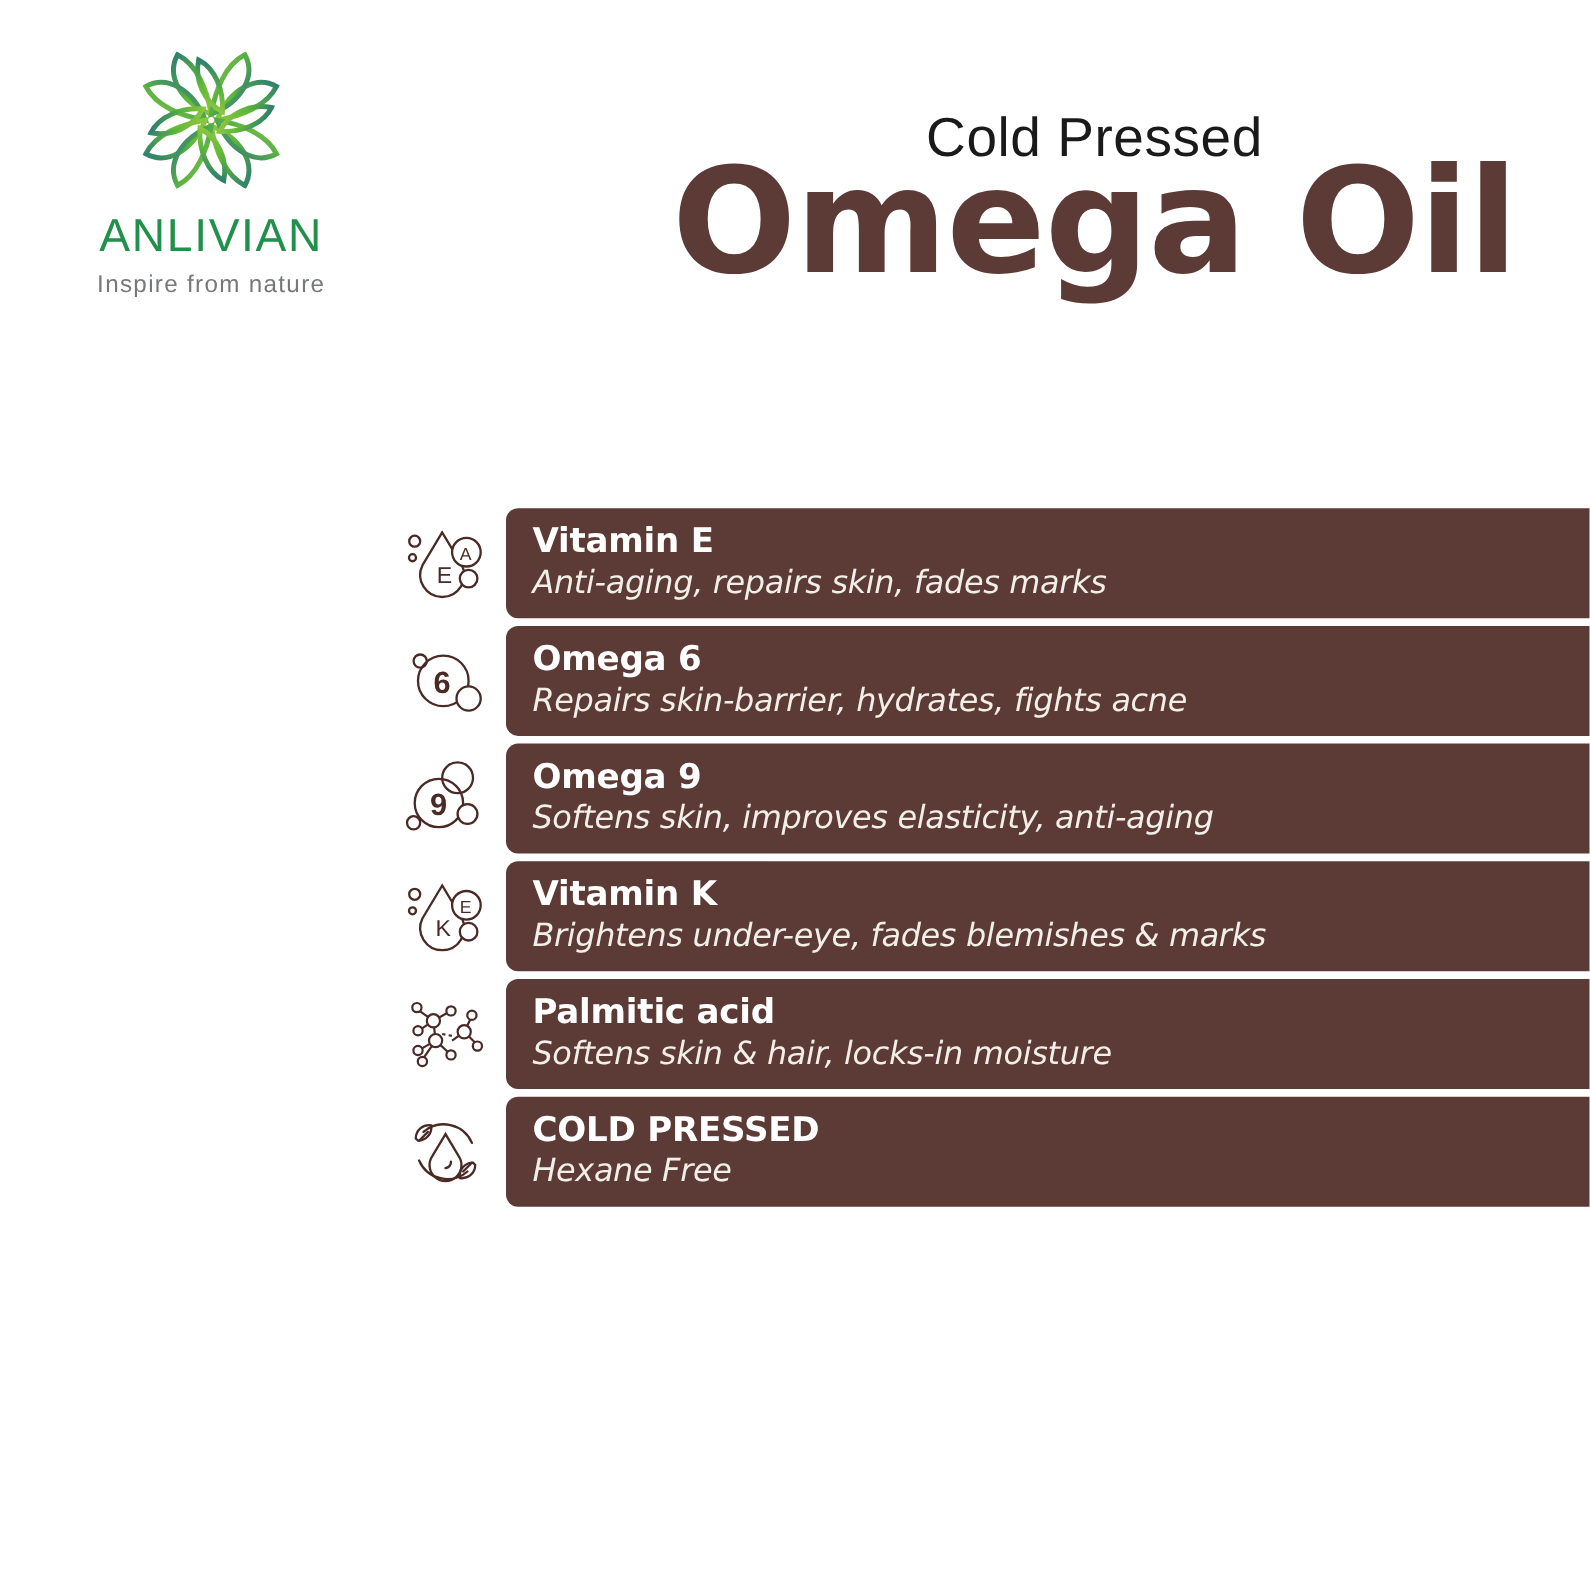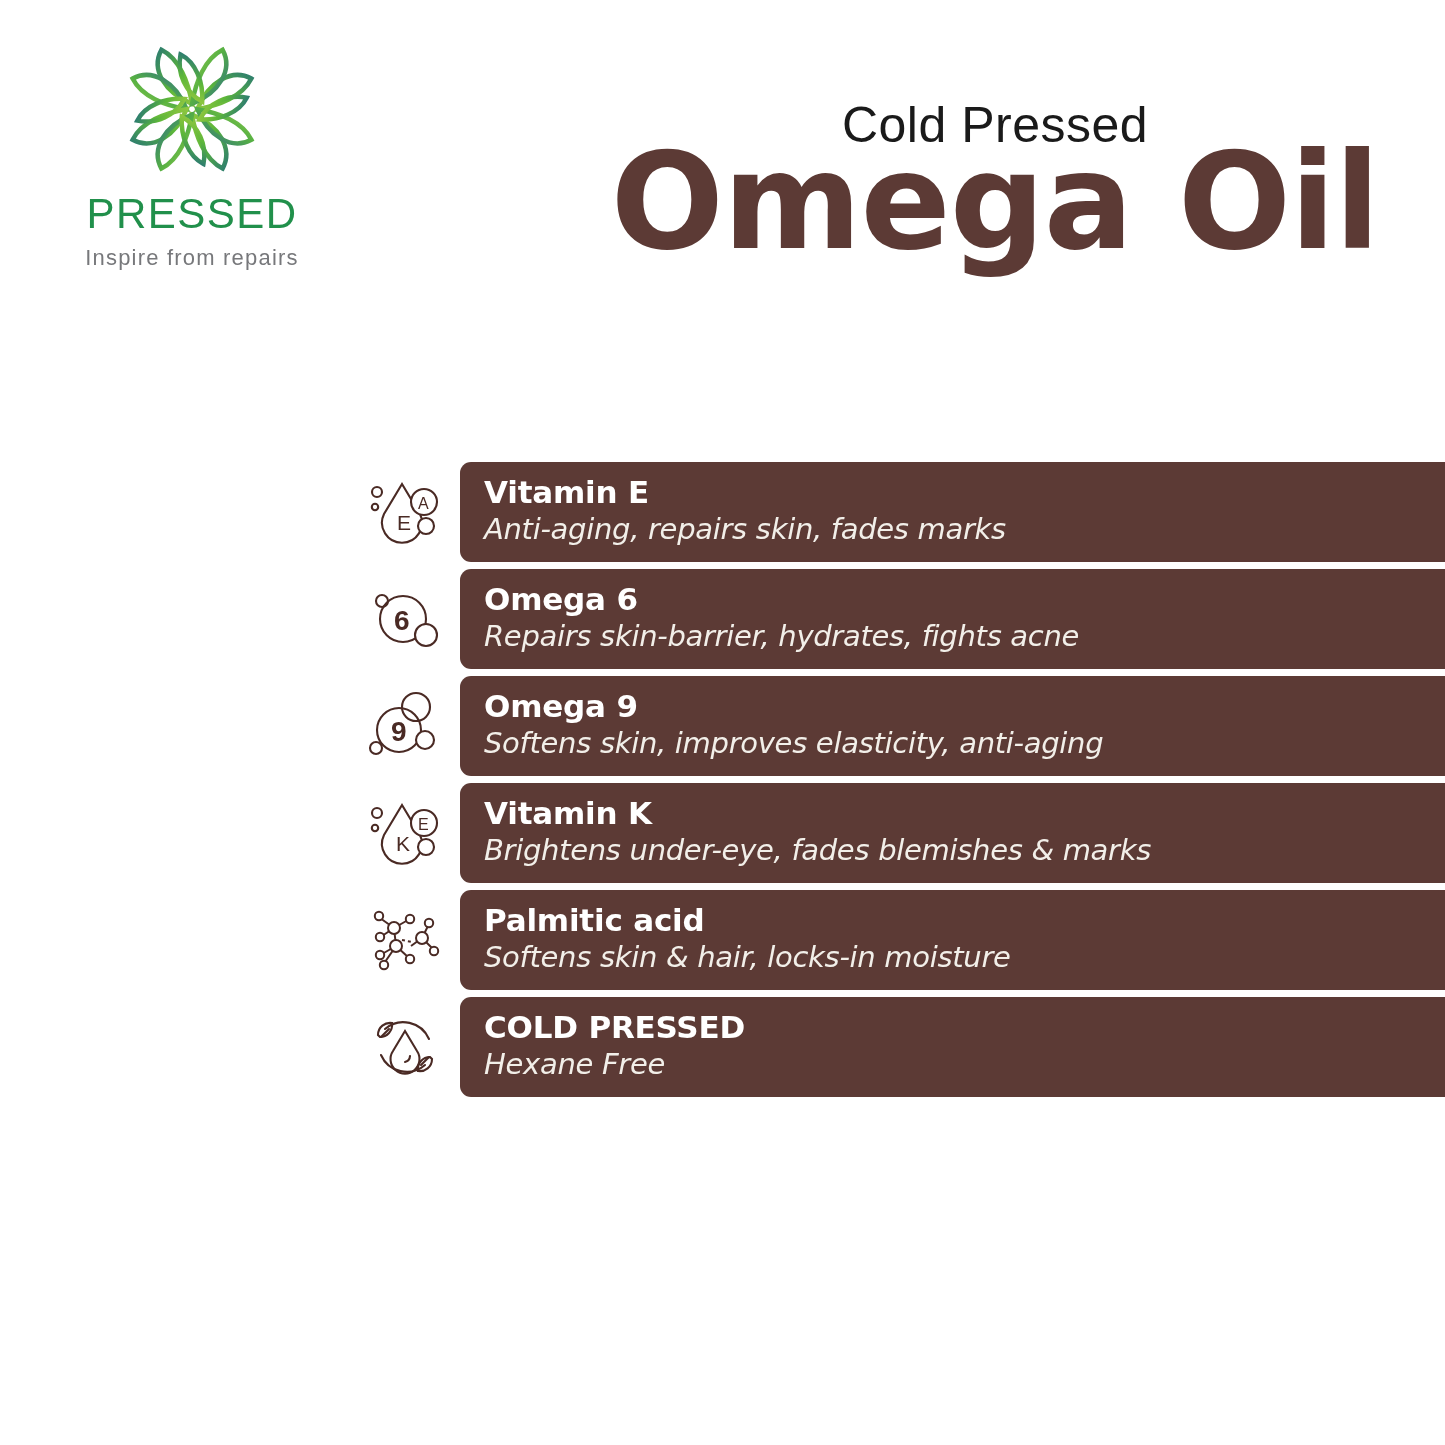--- a/index.html
+++ b/index.html
@@ -183,22 +183,22 @@
           <g transform="rotate(225)">
             <path d="M2,-14 C-12,-30 -34,-40 -52,-34 C-40,-16 -18,-8 2,-14 Z" stroke="url(#lg1)" fill="none"></path>
           </g>
           <g transform="rotate(315)">
             <path d="M2,-14 C-12,-30 -34,-40 -52,-34 C-40,-16 -18,-8 2,-14 Z" stroke="url(#lg1)" fill="none"></path>
           </g>
         </g>
       </g>
     </svg>
   </div>
-  <div id="brand-name">PRESSED</div>
-  <div id="brand-tagline">Inspire from repairs</div>
+  <div id="brand-name">ANLIVIAN</div>
+  <div id="brand-tagline">Inspire from nature</div>
 </div>
 
 <div id="title-block">
   <div id="title-eyebrow">Cold Pressed</div>
   <div id="title-main">Omega Oil</div>
 </div>
 
 <div id="features">
 
   <div class="feature-row">

